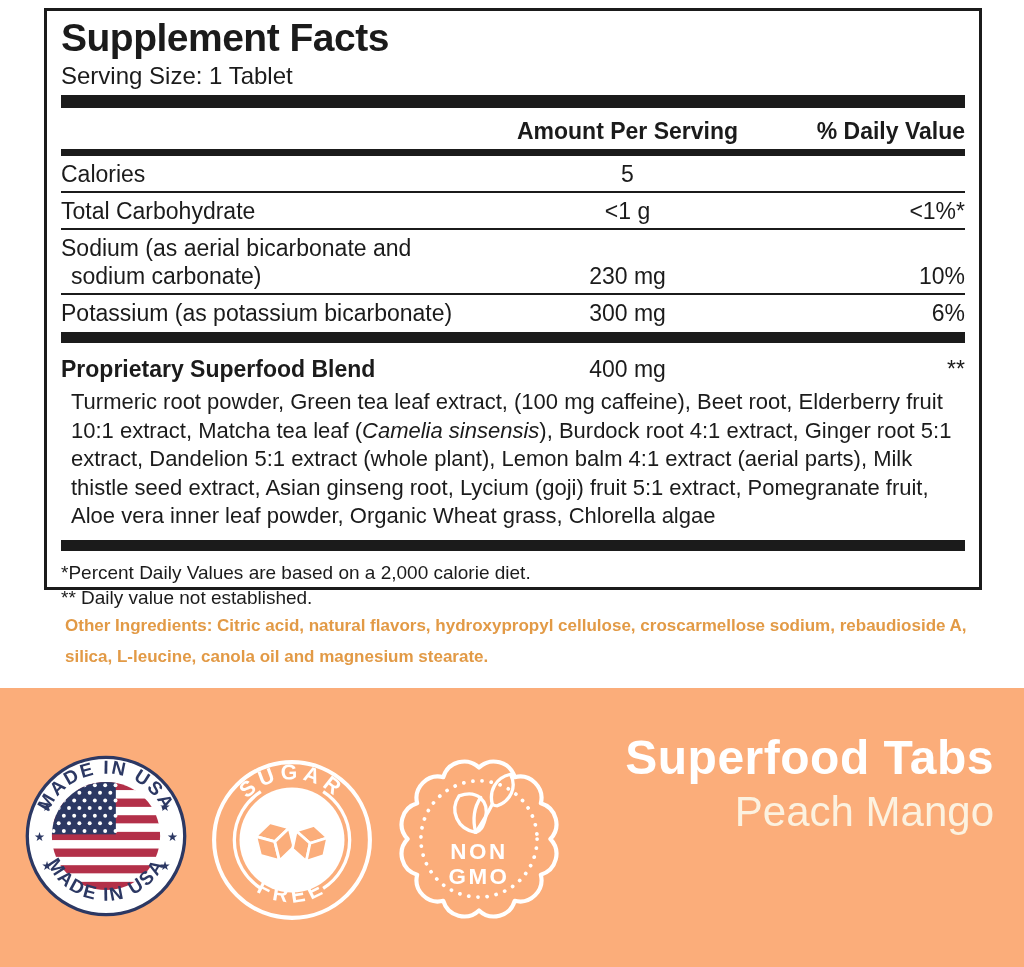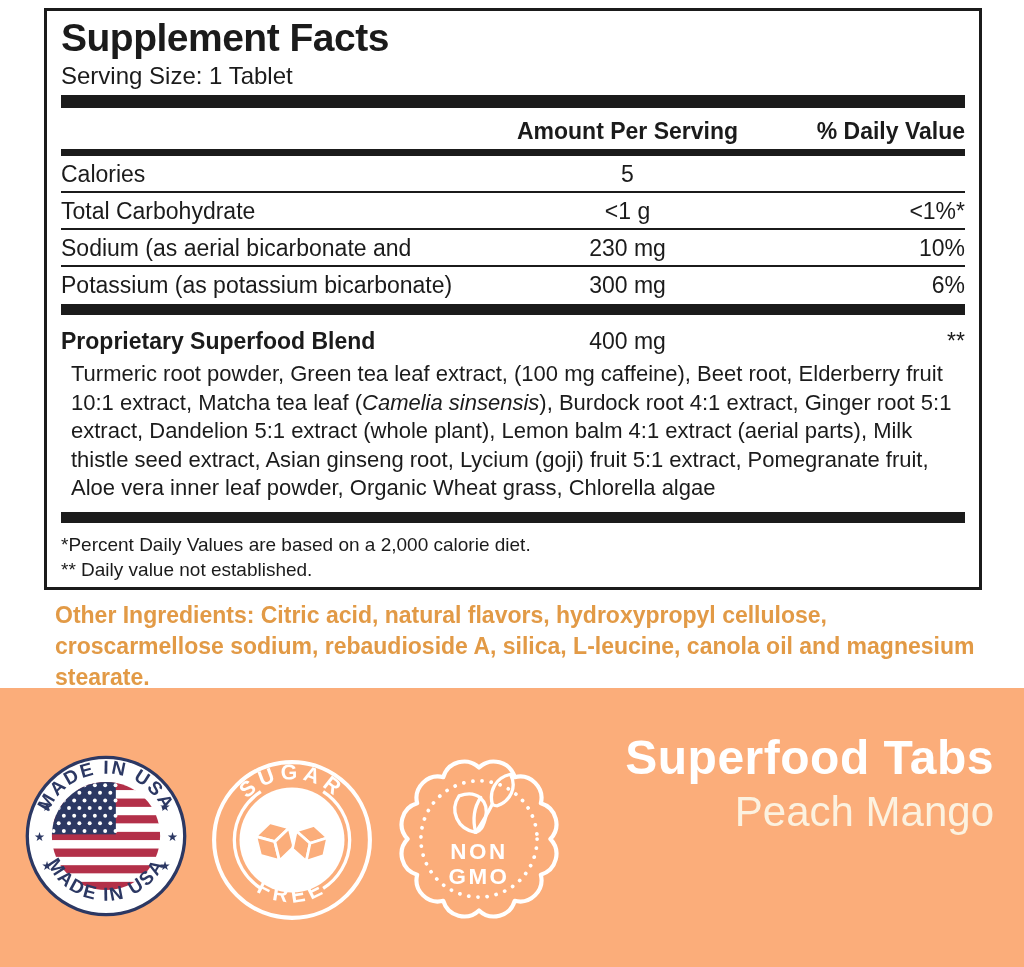--- a/index.html
+++ b/index.html
@@ -31,22 +31,22 @@
   .c-amt{width:245px;text-align:center;}
   .c-dv{width:215px;text-align:right;}
   .indent{padding-left:10px;}
   .brow{display:flex;align-items:flex-end;font-size:23px;line-height:28px;padding:12px 0 0;}
   .bold{font-weight:700;}
   .blend-ing{margin:5px 0 0;padding:0 4px 9px 10px;font-size:22px;line-height:28.5px;}
   .blend-ing em{font-style:italic;}
   .fn{font-size:19px;line-height:25px;padding-top:9px;}
 
   
-  .other-ing{position:absolute;left:47px;top:592px;width:930px;margin:8px;
-             font-size:23px;line-height:31px;font-weight:700;color:var(--accent);}
+  .other-ing{position:absolute;left:47px;top:592px;width:930px;margin:18px;
+             font-size:17px;line-height:31px;font-weight:700;color:var(--accent);}
 
   
   .banner{position:absolute;left:0;top:688px;width:1024px;height:279px;background:var(--banner);}
   .badge{position:absolute;}
   .badge-usa{left:24px;top:66px;width:164px;height:164px;}
   .badge-sugar{left:210px;top:70px;width:164px;height:164px;}
   .badge-nongmo{left:396px;top:68px;width:166px;height:166px;}
   .brand{position:absolute;right:30px;top:42px;text-align:right;}
   .prod{font-size:48px;font-weight:800;color:#fff;line-height:56px;letter-spacing:0.5px;}
   .flavor{font-size:42px;font-weight:400;color:var(--cream);line-height:52px;}
@@ -84,20 +84,21 @@
 
     <div class="row">
       <div class="c-name">Total Carbohydrate</div>
       <div class="c-amt">&lt;1 g</div>
       <div class="c-dv">&lt;1%*</div>
     </div>
 
     <div class="row">
       <div class="c-name">
         <div>Sodium (as aerial bicarbonate and</div>
+        <div class="indent">sodium carbonate)</div>
       </div>
       <div class="c-amt">230 mg</div>
       <div class="c-dv">10%</div>
     </div>
 
     <div class="row no-b">
       <div class="c-name">Potassium (as potassium bicarbonate)</div>
       <div class="c-amt">300 mg</div>
       <div class="c-dv">6%</div>
     </div>

